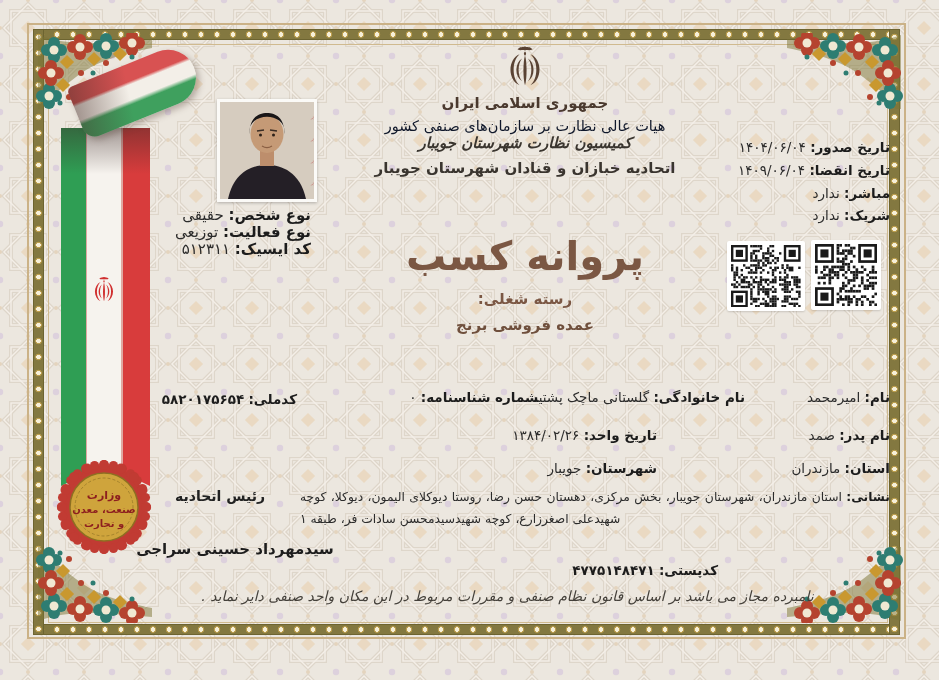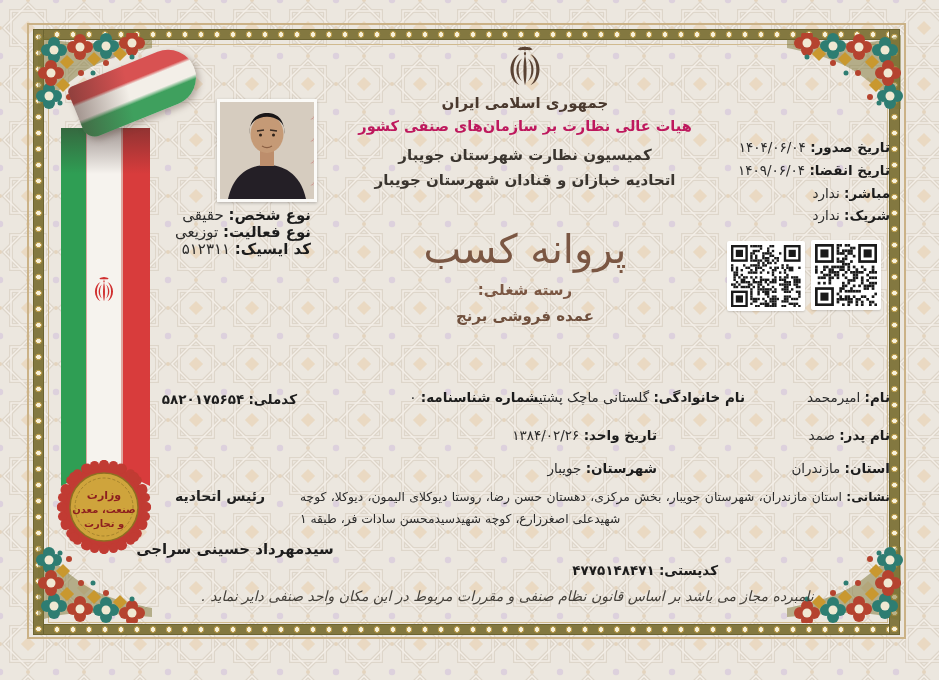--- a/index.html
+++ b/index.html
@@ -39,25 +39,25 @@
   
   .photo{position:absolute;left:217px;top:99px;width:94px;height:97px;background:#d6ccbf;
     border:3px solid #fbfaf7;box-shadow:0 1px 3px rgba(0,0,0,.25);z-index:5;}
   
   .txt{position:absolute;z-index:8;direction:rtl;color:#2b2b2b;font-size:13.5px;white-space:nowrap;}
   .lbl{font-weight:bold;color:#1c1c1c;}
   .val{font-weight:normal;color:#2b2b2b;}
   
   .hdr{position:absolute;left:315px;top:46px;width:420px;text-align:center;z-index:8;direction:rtl;}
   .hdr .country{margin-top:2px;font-size:15px;font-weight:bold;color:#4a392e;}
-  .hdr .board{margin-top:6px;font-size:14.5px;font-weight:bold;color:#be185d;}
-  .hdr .commission{margin-top:12px;font-size:15px;font-weight:bold;color:#3a352f;}
+  .hdr .board{margin-top:6px;font-size:14.5px;font-weight:normal;color:#0f172a;}
+  .hdr .commission{font-size:15px;font-weight:bold;color:#3a352f;font-style:italic;}
   .hdr .union{margin-top:7px;font-size:15px;font-weight:bold;color:#3a352f;}
   .title-blk{position:absolute;left:315px;top:222px;width:420px;text-align:center;z-index:8;direction:rtl;}
-  .title-blk h1{margin:4px;font-size:40px;font-weight:normal;color:#7b5743;letter-spacing:1px;}
+  .title-blk h1{margin:11px;font-size:40px;font-weight:bold;color:#7b5743;letter-spacing:1px;}
   .title-blk .job-lbl{margin-top:9px;font-size:15px;font-weight:bold;color:#7b5743;}
   .title-blk .job-val{margin-top:8px;font-size:15px;font-weight:bold;color:#6f4f3c;}
   
   .meta{right:49px;text-align:right;}
   
   .pinfo{right:628px;text-align:right;font-size:15px;}
   
   .addr{position:absolute;left:300px;top:486px;width:590px;z-index:8;direction:rtl;
     font-size:12.3px;line-height:22px;color:#333;text-align:justify;text-align-last:left;white-space:normal;}
   .sig-role{position:absolute;left:150px;top:488px;width:140px;text-align:center;z-index:8;

